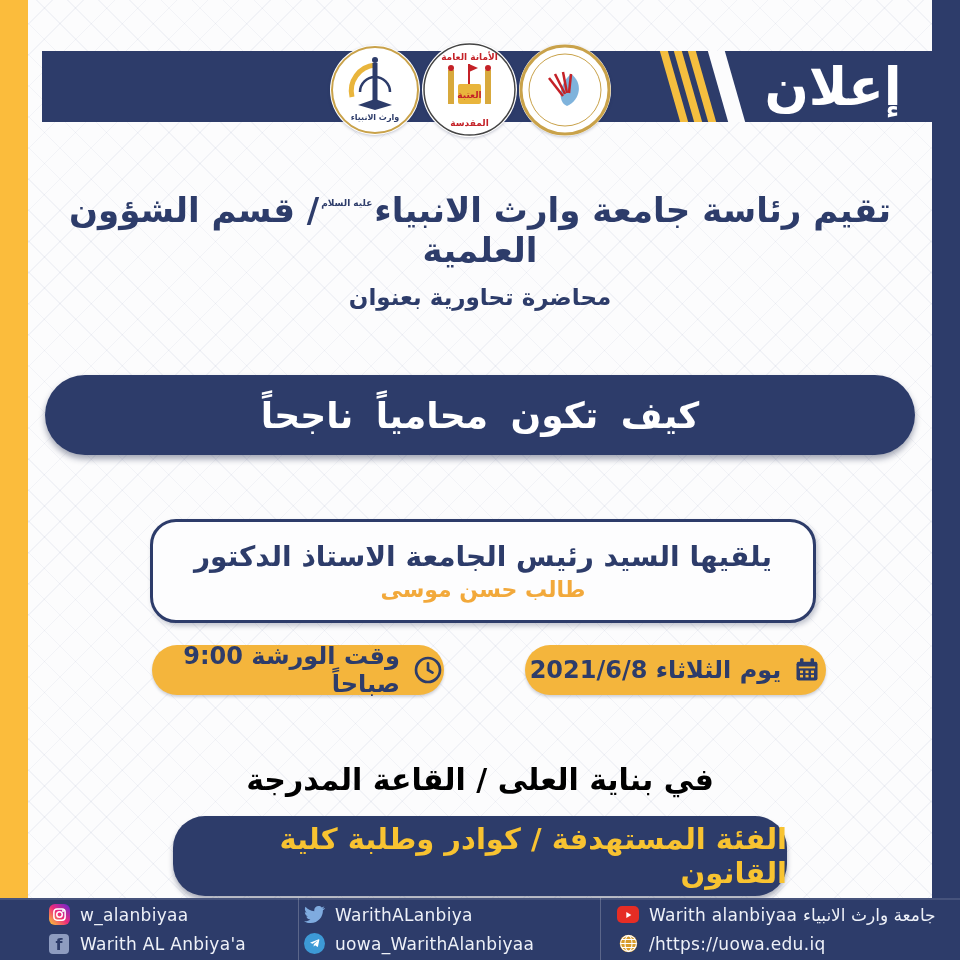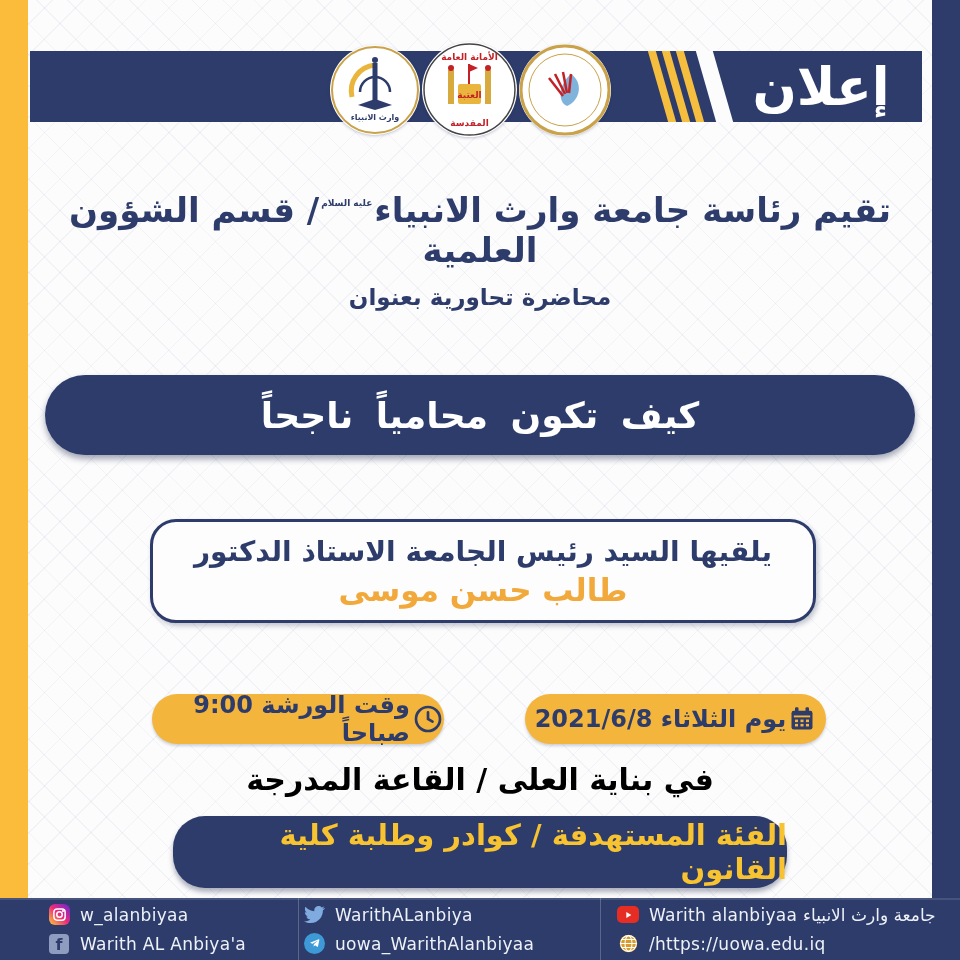--- a/index.html
+++ b/index.html
@@ -6,21 +6,21 @@
   body{font-family:"DejaVu Sans", sans-serif; background:#e8e8e8;}
   .poster{position:relative;width:960px;height:960px;background:#fcfcfd;overflow:hidden;margin:0 auto;}
   .pattern{position:absolute;inset:0;z-index:0;
     background-image:
       repeating-linear-gradient(45deg, rgba(55,75,135,0.05) 0 1px, transparent 1px 22px),
       repeating-linear-gradient(-45deg, rgba(55,75,135,0.05) 0 1px, transparent 1px 22px);}
   .gold-bar{position:absolute;left:0;top:0;width:28px;height:898px;background:#FBBC3C;z-index:2;}
   .navy-bar{position:absolute;right:0;top:0;width:28px;height:898px;background:#2D3C6A;z-index:2;}
 
   
-  .band{position:absolute;left:30px;top:51px;width:892px;height:71px;background:#2D3C6A;z-index:1;}
+  .band{position:absolute;left:42px;top:51px;width:892px;height:71px;background:#2D3C6A;z-index:1;}
   .stripe{position:absolute;top:0;bottom:0;width:8px;background:#F5BE3F;transform:skewX(16deg);}
   .s1{left:628px;} .s2{left:642px;} .s3{left:656px;}
   .slash{position:absolute;top:0;bottom:0;left:676px;width:17px;background:#fcfcfd;transform:skewX(16deg);}
   .announce{position:absolute;left:690px;top:0;width:202px;height:71px;display:flex;align-items:center;justify-content:center;
     color:#ffffff;font-weight:bold;font-size:52px;direction:rtl;}
 
   
   .logo{position:absolute;border-radius:50%;background:#ffffff;z-index:3;box-shadow:0 1px 3px rgba(30,40,80,.25);
     display:flex;align-items:center;justify-content:center;}
   .logo svg{width:100%;height:100%;}
@@ -37,33 +37,33 @@
     font-weight:bold;font-size:23px;z-index:1;}
 
   .title-pill{position:absolute;left:45px;top:375px;width:870px;height:80px;background:#2D3C6A;border-radius:40px;
     box-shadow:0 4px 6px rgba(25,35,70,.4);display:flex;align-items:center;justify-content:center;z-index:1;
     color:#ffffff;font-weight:bold;font-size:36px;word-spacing:10px;}
 
   .speaker-box{position:absolute;left:150px;top:519px;width:660px;height:98px;background:#fdfdfe;
     border:3.5px solid #2D3C6A;border-radius:26px;box-shadow:2px 3px 5px rgba(25,35,70,.25);
     display:flex;flex-direction:column;align-items:center;justify-content:center;gap:4px;z-index:1;}
   .speaker-line1{color:#2D3C6A;font-weight:bold;font-size:28px;margin:0;}
-  .speaker-line2{color:#F2A93B;font-weight:bold;font-size:31px;margin:0;}
-
-  .badge{position:absolute;top:694px;height:50px;background:#F4B53C;border-radius:25px;z-index:1;
-    display:flex;align-items:center;justify-content:center;gap:2px;direction:rtl;
+  .speaker-line2{color:#F2A93B;font-weight:bold;font-size:22px;margin:0;}
+
+  .badge{position:absolute;top:645px;height:50px;background:#F4B53C;border-radius:25px;z-index:1;
+    display:flex;align-items:center;justify-content:center;gap:12px;direction:rtl;
     color:#2D3C6A;font-weight:bold;font-size:24px;box-shadow:0 2px 3px rgba(25,35,70,.2);}
   .badge-time{left:152px;width:292px;}
   .badge-date{left:525px;width:301px;}
   .badge .bicon{display:flex;align-items:center;}
 
   .location{position:absolute;left:60px;right:60px;top:762px;margin:0;text-align:center;color:#000000;
     font-weight:bold;font-size:30px;z-index:1;}
 
-  .target-pill{position:absolute;left:173px;top:816px;width:614px;height:72px;background:#2D3C6A;border-radius:32px;
+  .target-pill{position:absolute;left:173px;top:816px;width:614px;height:80px;background:#2D3C6A;border-radius:32px;
     box-shadow:0 4px 5px rgba(25,35,70,.35);display:flex;align-items:center;justify-content:center;z-index:1;
     color:#F8C331;font-weight:bold;font-size:29px;}
 
   
   .footer{position:absolute;left:0;right:0;top:898px;height:62px;background:#2D3C6A;z-index:4;
     display:flex;box-shadow:inset 0 2px 0 rgba(255,255,255,.12);}
   .fcol{display:flex;flex-direction:column;justify-content:center;gap:5px;box-sizing:border-box;}
   .fcol1{width:298px;padding-left:48px;}
   .fcol2{width:302px;padding-left:4px;border-left:1px solid rgba(255,255,255,.22);}
   .fcol3{width:360px;padding-left:16px;border-left:1px solid rgba(255,255,255,.22);}

